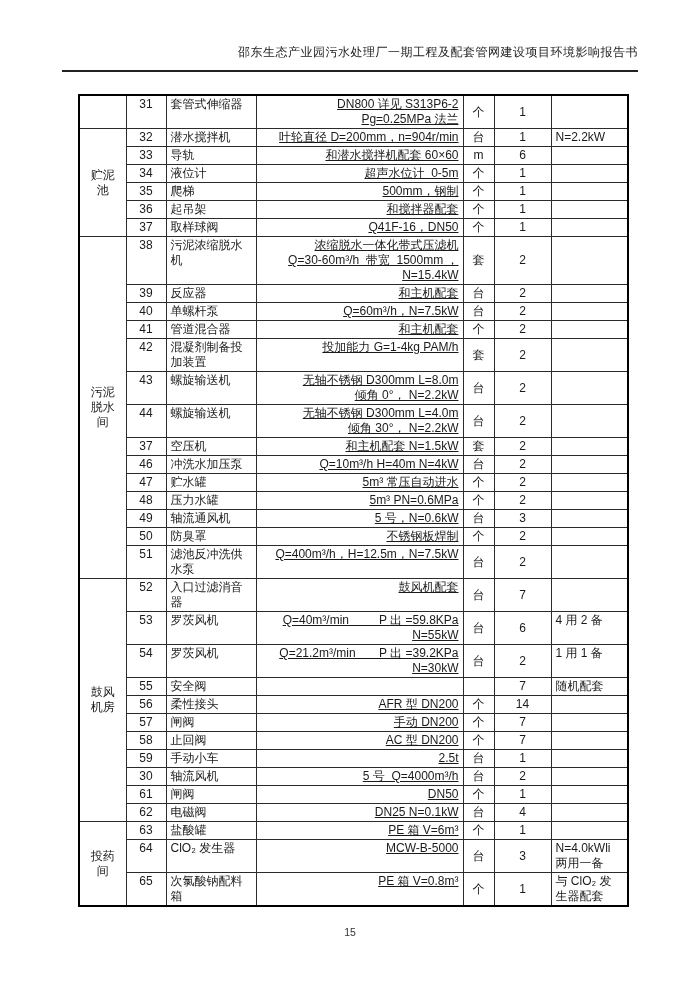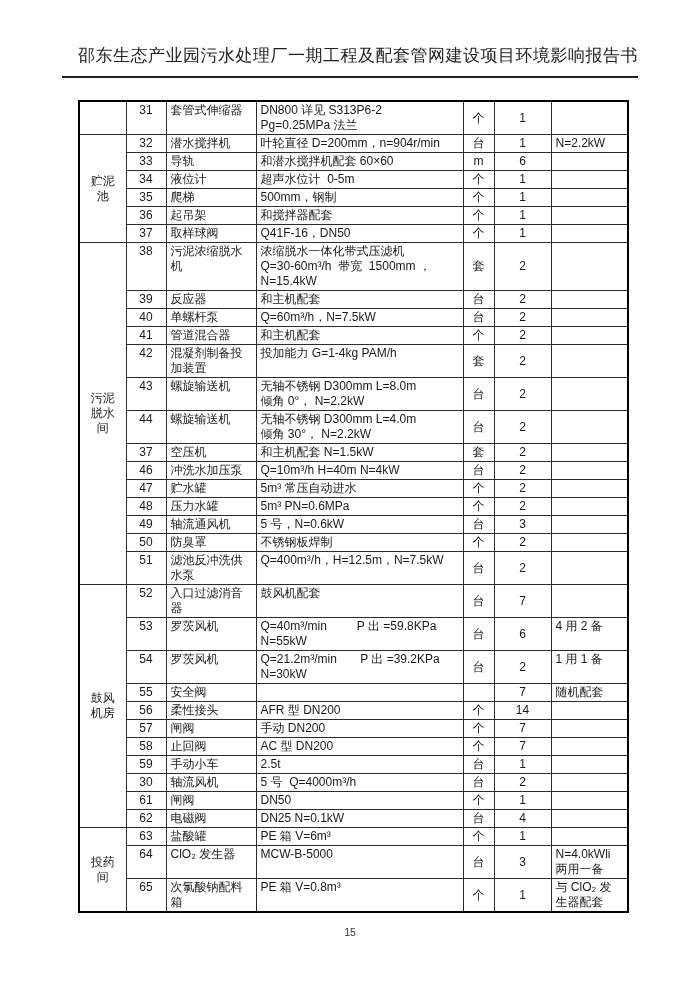--- a/index.html
+++ b/index.html
@@ -13,21 +13,21 @@
     overflow: hidden;
   }
   .page-header {
     margin: 44px 62px 0 62px;
     text-align: right;
     border-bottom: 2px solid #222;
     padding-bottom: 9px;
   }
   .header-title {
     font-family: "Liberation Serif", "DejaVu Serif", serif;
-    font-size: 17px;
+    font-size: 12px;
     color: #222;
     letter-spacing: 0.5px;
   }
   table.equip-table {
     border-collapse: collapse;
     table-layout: fixed;
     margin: 22px 0 0 78px;
     width: 549px;
     border: 2px solid #000000;
   }
@@ -39,21 +39,21 @@
     vertical-align: top;
     word-break: break-word;
   }
   td.col-group {
     text-align: center;
     vertical-align: middle;
     padding: 14px 5px;
   }
   td.col-no   { text-align: center; }
   td.col-name { text-align: left; margin-left: 14px; }
-  td.col-spec { text-align: left; white-space: pre-wrap; }
+  td.col-spec { text-align: right; white-space: pre-wrap; text-decoration: underline; }
   td.col-unit { text-align: center; vertical-align: middle; }
   td.col-qty  { text-align: center; vertical-align: middle; }
   td.col-remark { text-align: left; white-space: pre-wrap; margin-top: 44px; }
   .page-footer {
     position: absolute;
     left: 0;
     top: 922px;
     width: 700px;
     text-align: center;
   }

